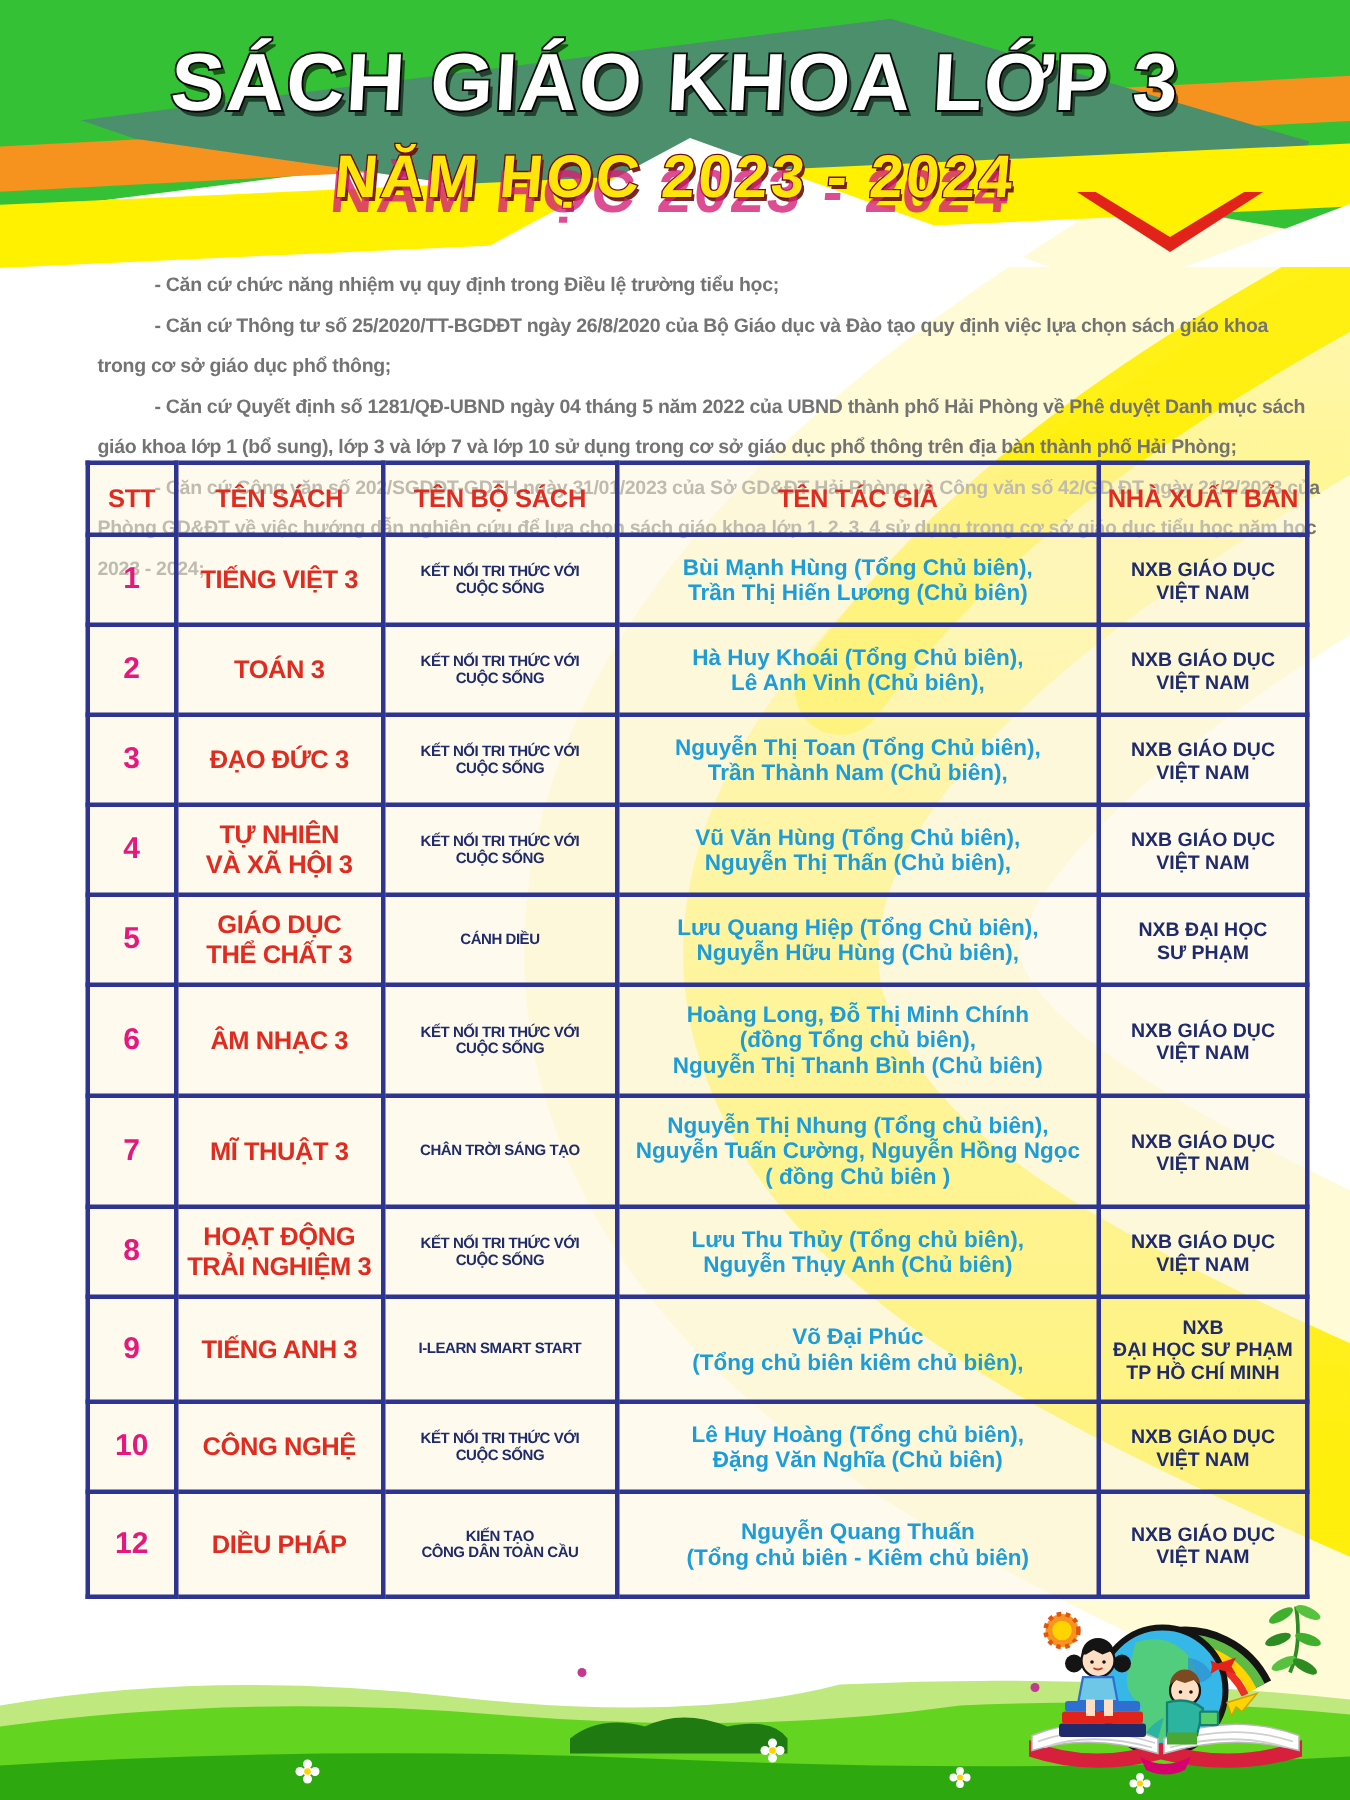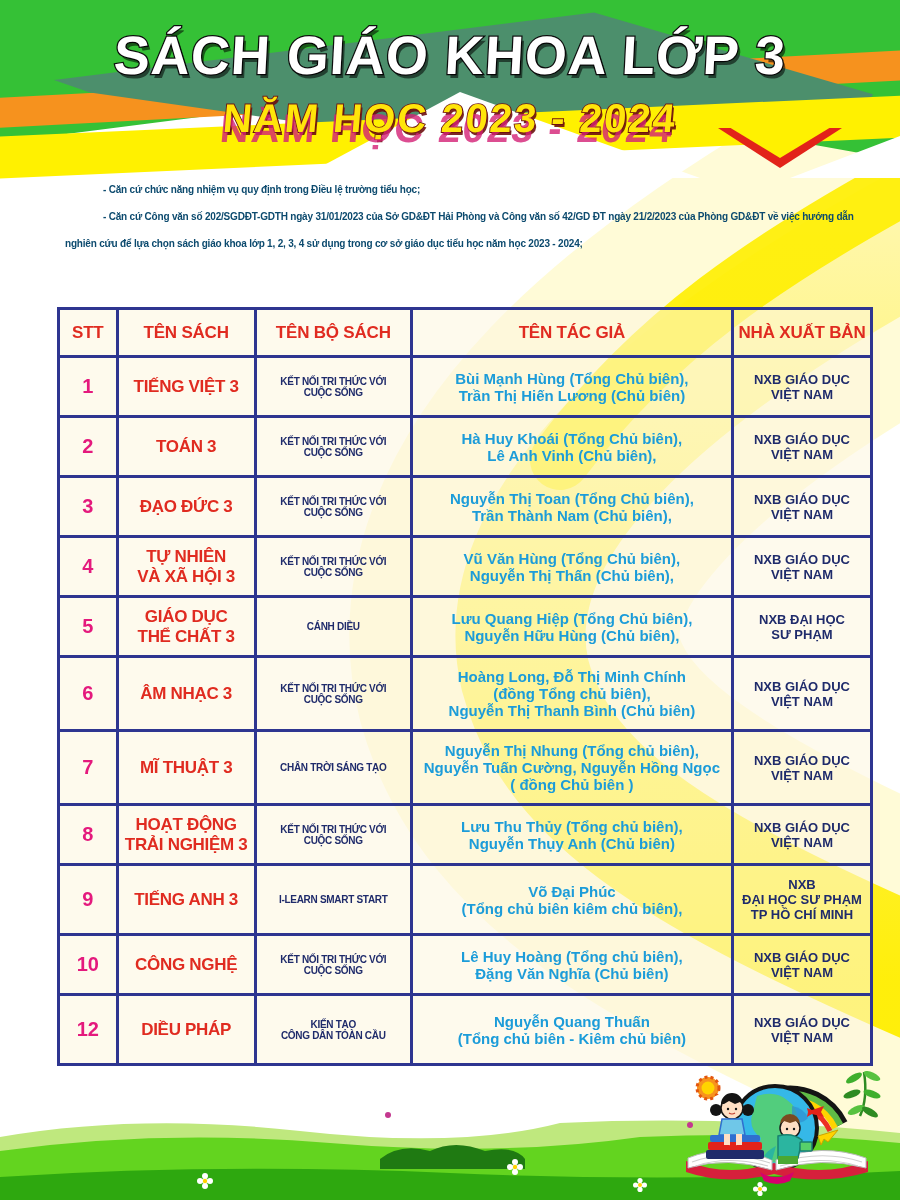--- a/index.html
+++ b/index.html
@@ -42,21 +42,21 @@
     position:absolute; top:96px; left:0; width:100%; text-align:center;
     font-size:40px; font-weight:900; color:#ffe50a; letter-spacing:2px;
     transform:skewX(-5deg);
     -webkit-text-stroke:1.8px #6d0f10; paint-order:stroke fill;
     text-shadow:-2px 10px 0 rgba(211,33,118,0.8), 2px 3px 0 rgba(109,15,16,0.9);
     white-space:nowrap;
   }
   
   .intro { position:absolute; top:176px; left:65px; width:815px; z-index:3; }
   .intro p {
-    color:#0c4a6e; font-weight:bold; font-size:10px; line-height:27px;
+    color:#737373; font-weight:bold; font-size:13px; line-height:27px;
     text-indent:38px; letter-spacing:-0.2px;
   }
   
   .table-zone { position:absolute; top:307px; left:57px; width:816px; z-index:3; }
   table { width:100%; border-collapse:collapse; table-layout:fixed; }
   th,td {
     border:3px solid #2e3590; font-weight:bold; text-align:center;
     vertical-align:middle; white-space:pre-line; padding:2px 4px;
     background:rgba(253,246,222,0.55);
   }
@@ -96,20 +96,22 @@
   <div class="bn-wedge w1"></div>
   <div class="bn-wedge w2"></div>
   <div class="bn-pennant-red"></div>
   <div class="bn-pennant-yel"></div>
   <div class="bn-title">SÁCH GIÁO KHOA LỚP 3</div>
   <div class="bn-subtitle">NĂM HỌC 2023 - 2024</div>
 </div>
 
 <div class="intro">
   <p>- Căn cứ chức năng nhiệm vụ quy định trong Điều lệ trường tiểu học;</p>
+  <p>- Căn cứ Thông tư số 25/2020/TT-BGDĐT ngày 26/8/2020 của Bộ Giáo dục và Đào tạo quy định việc lựa chọn sách giáo khoa trong cơ sở giáo dục phổ thông;</p>
+  <p>- Căn cứ Quyết định số 1281/QĐ-UBND ngày 04 tháng 5 năm 2022 của UBND thành phố Hải Phòng về Phê duyệt Danh mục sách giáo khoa lớp 1 (bổ sung), lớp 3 và lớp 7 và lớp 10  sử dụng trong cơ sở giáo dục phổ thông trên địa bàn thành phố Hải Phòng;</p>
   <p>- Căn cứ Công văn số 202/SGDĐT-GDTH ngày 31/01/2023 của Sở GD&amp;ĐT Hải Phòng và Công văn số 42/GD ĐT ngày 21/2/2023 của Phòng GD&amp;ĐT về việc hướng dẫn nghiên cứu để lựa chọn sách giáo khoa lớp 1, 2, 3, 4 sử dụng trong cơ sở giáo dục tiểu học năm học 2023 - 2024;</p>
 </div>
 
 <div class="table-zone">
 <table>
   <colgroup>
         <col class="c-stt">
         <col class="c-book">
         <col class="c-set">
         <col class="c-auth">

